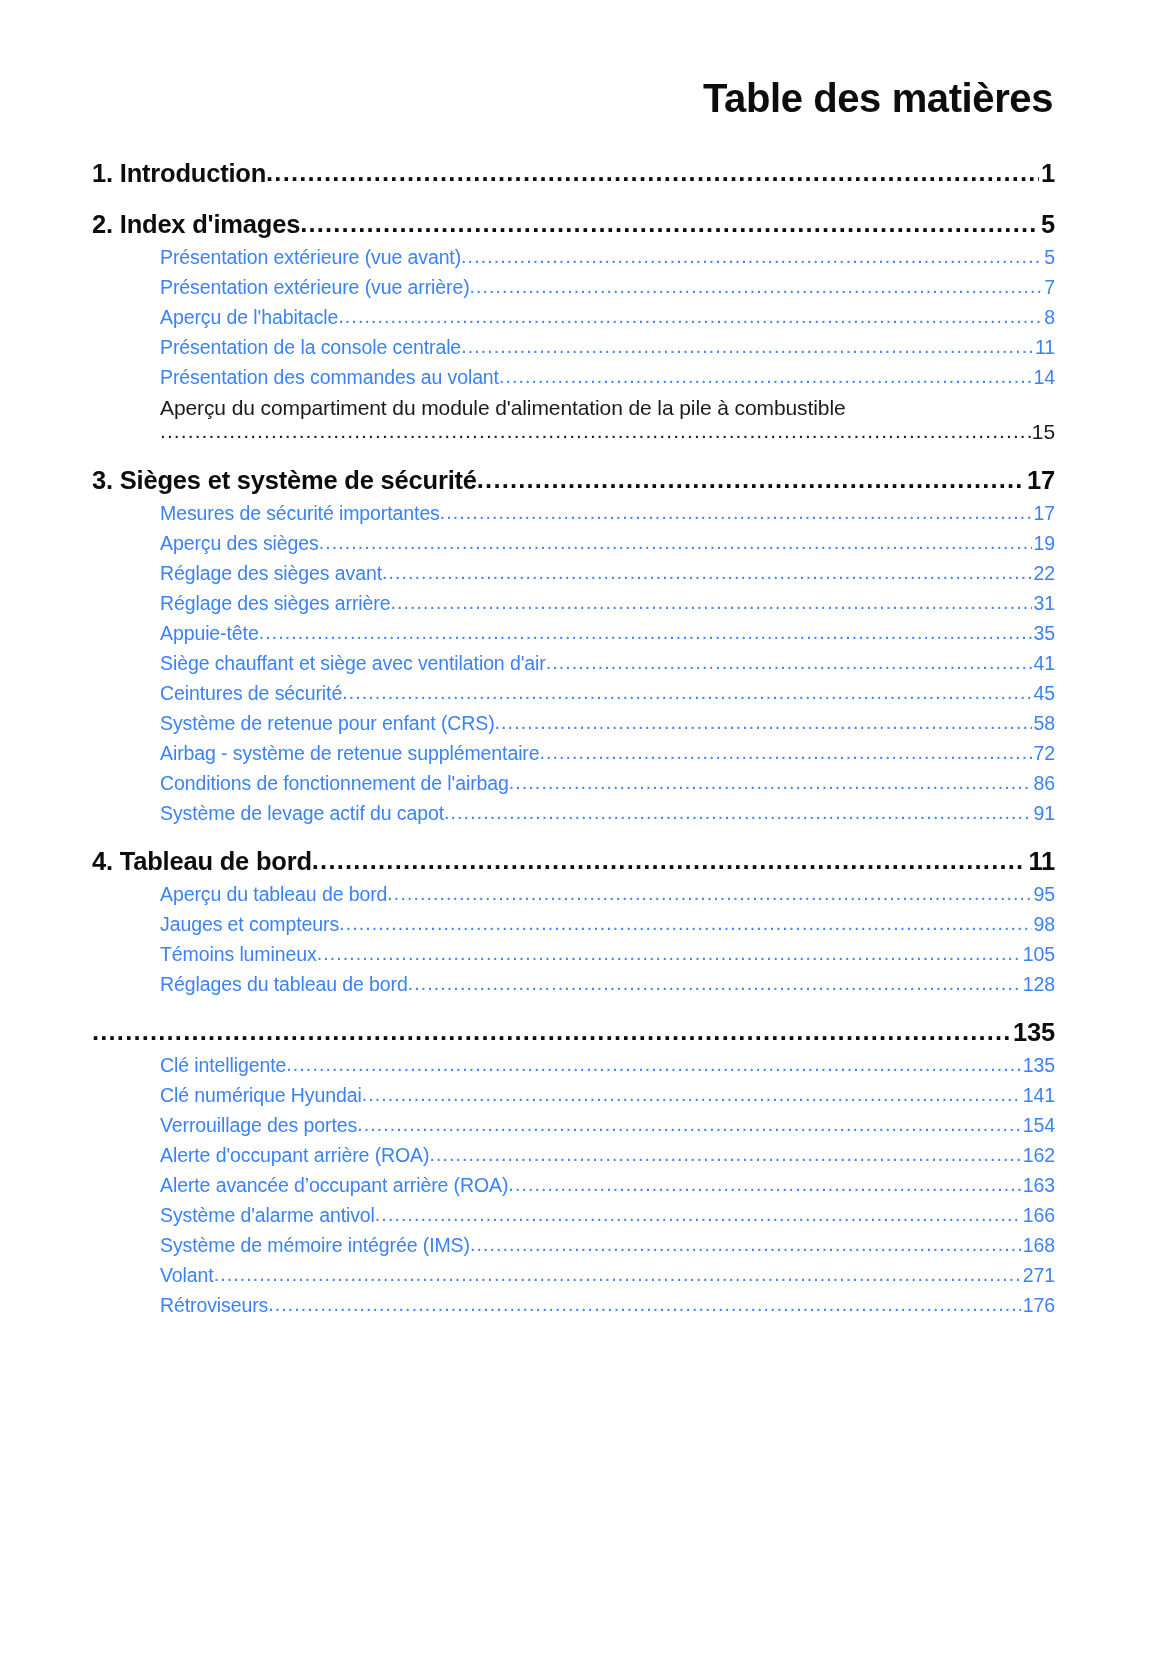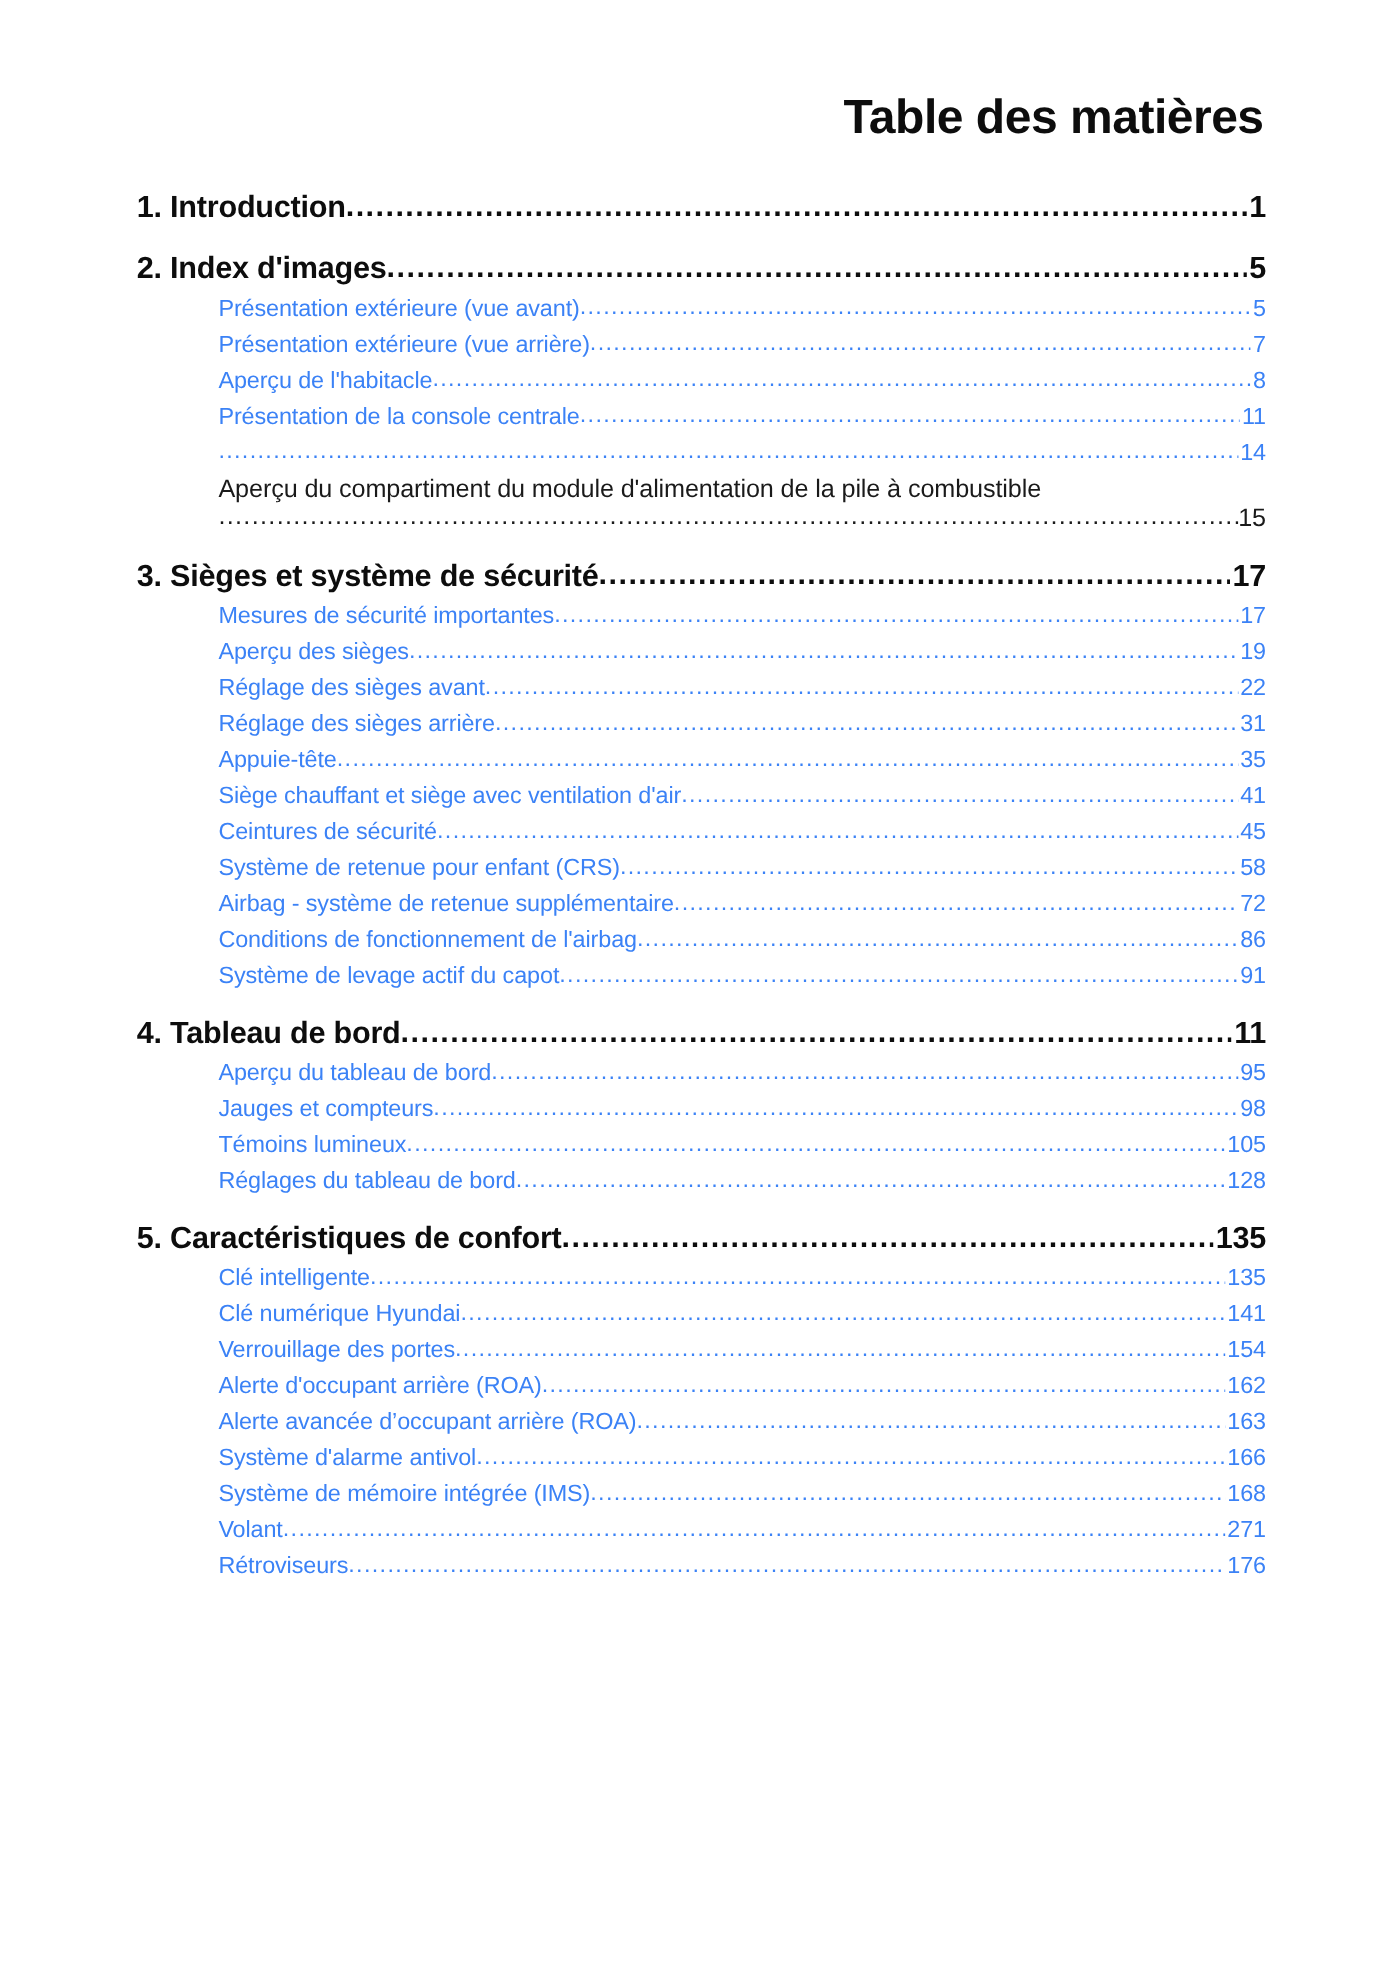--- a/index.html
+++ b/index.html
@@ -12,21 +12,21 @@
     height: 1653px;
     font-family: "Liberation Sans", sans-serif;
     color: #111111;
     position: relative;
     overflow: hidden;
   }
   .page {
     width: 1165px;
     height: 1653px;
     box-sizing: border-box;
-    padding: 62px 110px 0 110px;
+    padding: 62px 110px 0 88px;
     position: relative;
   }
   .doc-title {
     text-align: right;
     font-size: 40px;
     font-weight: bold;
     letter-spacing: -0.4px;
     color: #0d0d0d;
     margin: 14px 0 38px 0;
     padding-right: 2px;
@@ -155,20 +155,21 @@
           <span class="label">Aperçu de l'habitacle</span>
           <span class="leader">...............................................................................................................................................................................</span>
           <span class="page-num">8</span>
         </div>
         <div class="entry sub">
           <span class="label">Présentation de la console centrale</span>
           <span class="leader">...............................................................................................................................................................................</span>
           <span class="page-num">11</span>
         </div>
         <div class="entry sub">
+          <span class="label">Présentation des commandes au volant</span>
           <span class="leader">...............................................................................................................................................................................</span>
           <span class="page-num">14</span>
         </div>
         <div class="sub-wrap">
           <span class="line1">Aperçu du compartiment du module d'alimentation de la pile à combustible</span>
           <span class="line2">
             <span class="leader">...............................................................................................................................................................................</span>
             <span class="page-num">15</span>
           </span>
         </div>
@@ -257,21 +258,20 @@
           <span class="page-num">105</span>
         </div>
         <div class="entry sub">
           <span class="label">Réglages du tableau de bord</span>
           <span class="leader">...............................................................................................................................................................................</span>
           <span class="page-num">128</span>
         </div>
       </div>
       <div class="group">
         <div class="entry chapter">
-          <span class="label">5. Caractéristiques de confort</span>
           <span class="leader">...............................................................................................................................................................................</span>
           <span class="page-num">135</span>
         </div>
         <div class="entry sub">
           <span class="label">Clé intelligente</span>
           <span class="leader">...............................................................................................................................................................................</span>
           <span class="page-num">135</span>
         </div>
         <div class="entry sub">
           <span class="label">Clé numérique Hyundai</span>

